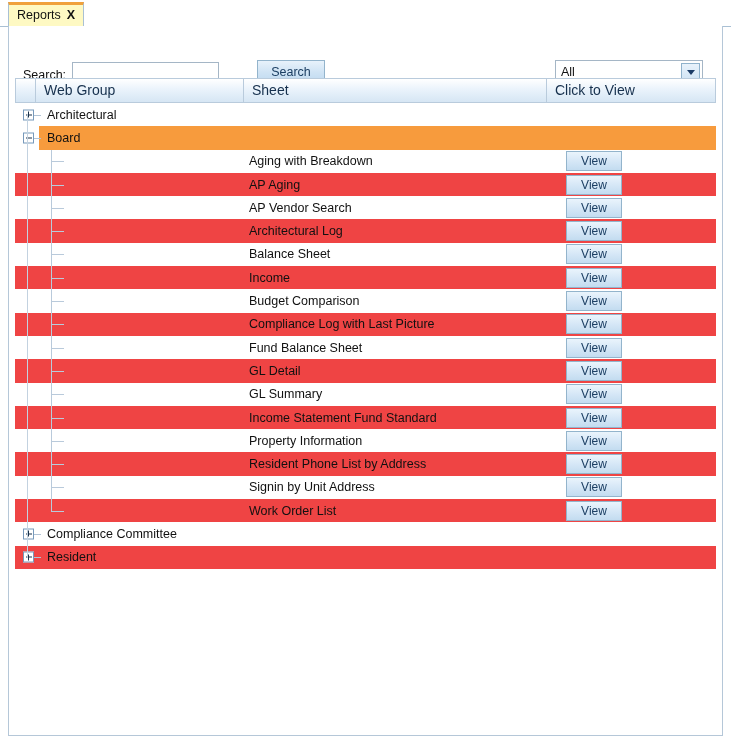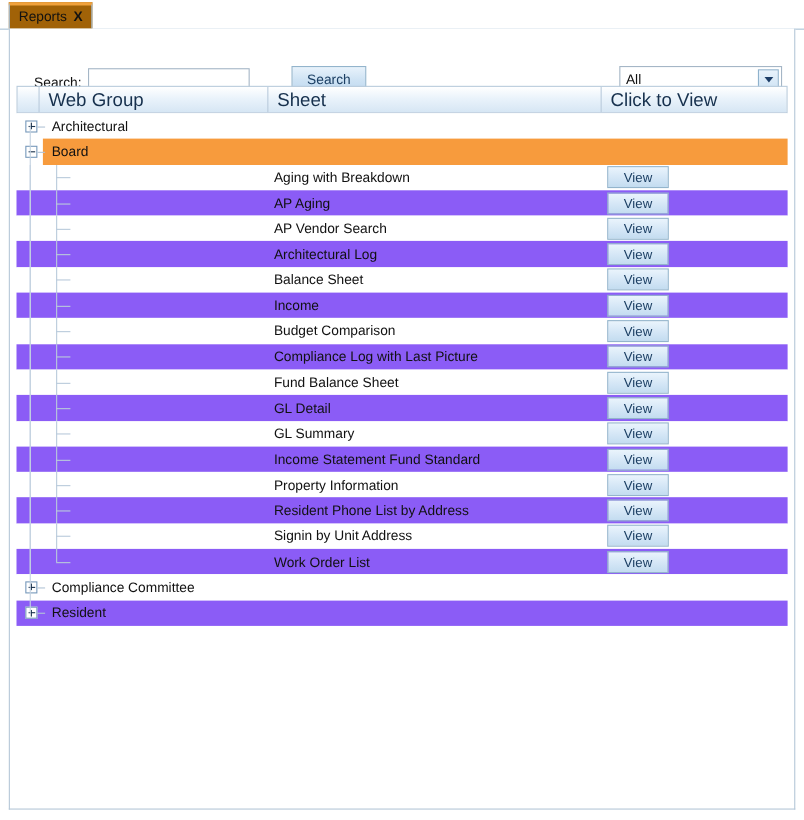--- a/index.html
+++ b/index.html
@@ -31,21 +31,21 @@
     width: 731px;
     height: 1px;
     background: #a9c0d4;
   }
   .tab {
     position: absolute;
     left: 8px; top: 2px;
     height: 24px;
     padding: 0 8px 0 8px;
     box-sizing: border-box;
-    background: #a16207;
+    background: #fef9c3;
     border: 1px solid #a9c0d4;
     border-top: 3px solid #f0a13c;
     border-bottom: none;
     display: flex;
     align-items: center;
     gap: 6px;
     line-height: 1;
   }
   .tab-label {
     font-size: 12.5px;
@@ -67,21 +67,21 @@
     height: 710px;
     box-sizing: border-box;
     border: 1px solid #b5c7d8;
     border-top: none;
     background: #ffffff;
   }
 
   
   .toolbar {
     position: absolute;
-    left: 8px; top: 0;
+    left: 0; top: 0;
     width: 713px;
     height: 50px;
   }
   .search-label {
     position: absolute;
     left: 14px; top: 49px;
     transform: translateY(-50%);
     font-size: 12.5px;
     color: #111111;
   }
@@ -169,21 +169,21 @@
     display: flex;
     height: 25px;
     box-sizing: border-box;
     border: 1px solid #b9cbdc;
     background: linear-gradient(to bottom, #ffffff 0%, #eaf3fb 45%, #d6e6f4 100%);
   }
   .hc {
     box-sizing: border-box;
     height: 23px;
     line-height: 23px;
-    font-size: 17px;
+    font-size: 14px;
     color: #16304d;
     padding-left: 8px;
     border-right: 1px solid #b9cbdc;
     overflow: hidden;
     white-space: nowrap;
   }
   .hc.c0 { width: 20px; padding-left: 0; }
   .hc.c1 { width: 208px; }
   .hc.c2 { width: 303px; }
   .hc.c3 { width: 168px; border-right: none; }
@@ -194,21 +194,21 @@
   }
 
   .row {
     position: relative;
     display: flex;
     align-items: center;
     height: 23.3px;
     box-sizing: border-box;
     width: 701px;
   }
-  .row.alt { background: #8b5cf6; }
+  .row.alt { background: #ef4444; }
   .row.white { background: #ffffff; }
 
   
   .row-group .group-strip {
     position: absolute;
     left: 24px; top: 0;
     width: 677px;
     height: 100%;
   }
   .row-group.selected .group-strip {
@@ -278,21 +278,21 @@
   .cell-report {
     position: absolute;
     left: 234px; top: 50%;
     transform: translateY(-50%);
     font-size: 12.5px;
     color: #111111;
     white-space: nowrap;
   }
   .cell-view {
     position: absolute;
-    left: 537px; top: 50%;
+    left: 551px; top: 50%;
     transform: translateY(-50%);
   }
   .view-btn {
     width: 56px;
     height: 20px;
     box-sizing: border-box;
     border: 1px solid #93b4cc;
     background: linear-gradient(to bottom, #eaf4fc 0%, #d4e6f6 55%, #c3dcf0 100%);
     font-family: "Liberation Sans", sans-serif;
     font-size: 12px;

